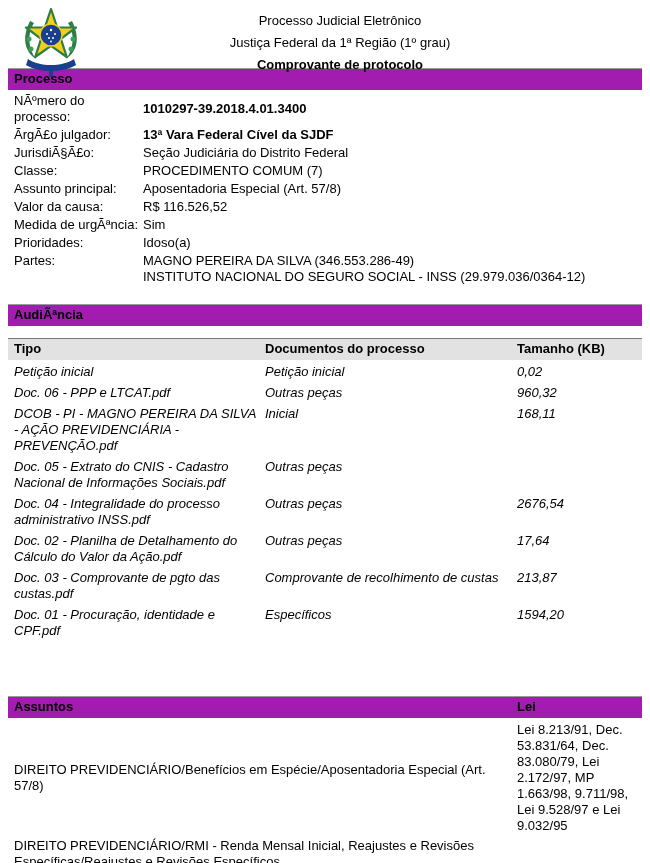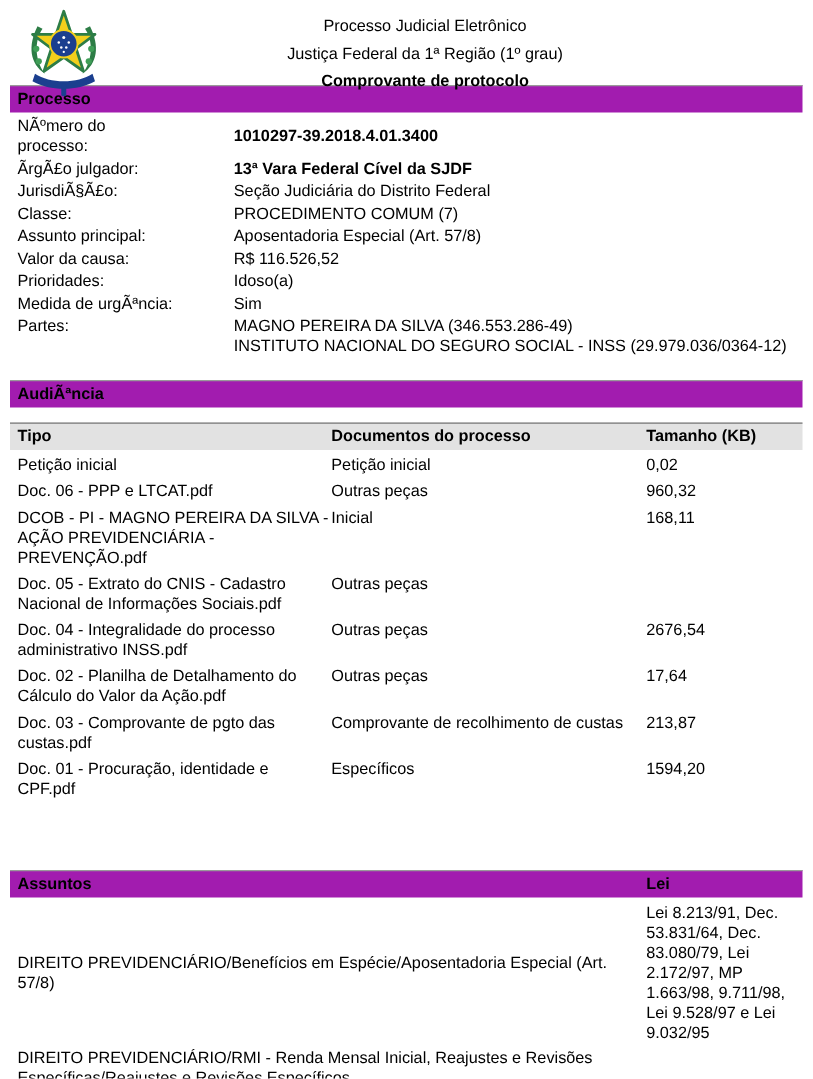--- a/index.html
+++ b/index.html
@@ -19,32 +19,32 @@
   .header-title { font-weight:bold; }
 
   
   .bar {
     margin:0 8px; background:#a21caf; border-top:1px solid #9a9a9a;
     padding:2px 6px 3px 6px; font-weight:bold;
   }
   .content { margin:0 8px; padding:2px 6px 0 6px; }
 
   
-  .field-row { display:grid; grid-template-columns:129px 1fr; align-items:start; padding:1px 0;gap:44px; }
+  .field-row { display:grid; grid-template-columns:129px 1fr; align-items:start; padding:1px 0; }
   .field-row.center { align-items:center; }
   .bold { font-weight:bold; }
 
   
   .tbl-header {
     margin:12px 8px 0 8px; background:#e2e2e2; border-top:1px solid #777;
     display:grid; grid-template-columns:251px 252px 1fr;
     padding:2px 6px 3px 6px; font-weight:bold;
   }
   .tbl-row { display:grid; grid-template-columns:251px 252px 1fr; padding:2px 0 3px 0; }
-  .tbl-row > div { padding-right:2px; }
+  .tbl-row > div { padding-right:2px;font-style:italic; }
 
   
   .assuntos-bar { display:grid; grid-template-columns:503px 1fr; }
   .assunto-row { display:grid; grid-template-columns:503px 1fr; padding:2px 0; }
   .assunto-row .a-name { align-self:center; padding-right:8px; }
   .assunto-row .a-lei { padding-right:4px; }
   .assuntos-section { margin-bottom:14px;margin-top:46px; }
   .spacer-md { height:18px; }
 </style>
 </head>
@@ -107,26 +107,26 @@
     </div>
     <div class="field-row">
       <div>Assunto principal:</div>
       <div>Aposentadoria Especial (Art. 57/8)</div>
     </div>
     <div class="field-row">
       <div>Valor da causa:</div>
       <div>R$ 116.526,52</div>
     </div>
     <div class="field-row">
+      <div>Medida de urgÃªncia:</div>
+      <div>Sim</div>
+    </div>
+    <div class="field-row">
       <div>Prioridades:</div>
       <div>Idoso(a)</div>
-    </div>
-    <div class="field-row">
-      <div>Medida de urgÃªncia:</div>
-      <div>Sim</div>
     </div>
     <div class="field-row">
       <div>Partes:</div>
       <div>
         <div>MAGNO PEREIRA DA SILVA (346.553.286-49)</div>
         <div>INSTITUTO NACIONAL DO SEGURO SOCIAL - INSS (29.979.036/0364-12)</div>
       </div>
     </div>
   </div>
 

